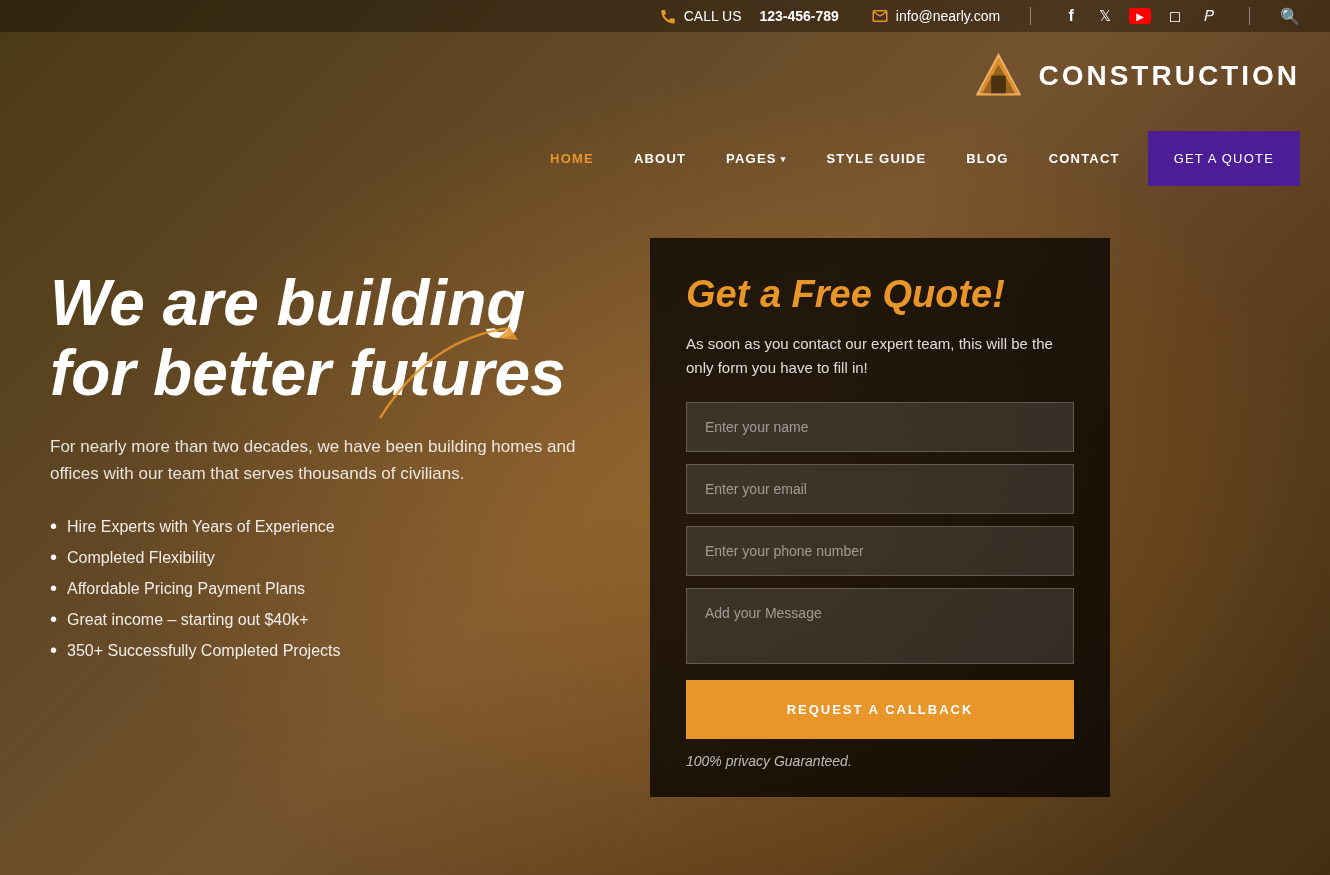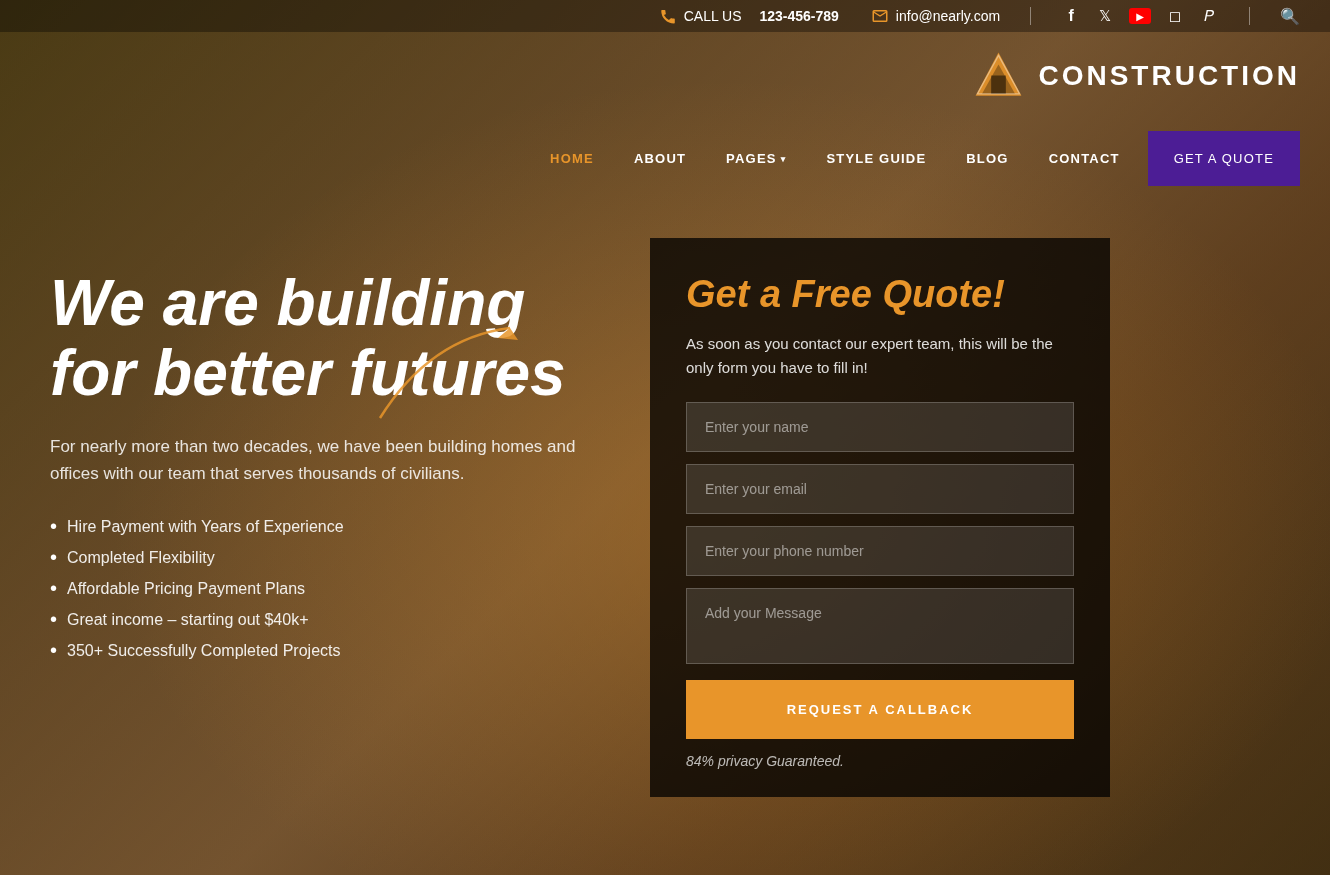--- a/index.html
+++ b/index.html
@@ -389,21 +389,21 @@
       <a class="nav-cta" href="#">GET A QUOTE</a>
     </li>
   </ul>
 </nav>
 
 <div class="hero-content">
   <div class="hero-left">
     <h1 class="hero-title">We are building for better futures</h1>
     <p class="hero-subtitle">For nearly more than two decades, we have been building homes and offices with our team that serves thousands of civilians.</p>
     <ul class="hero-list">
-      <li class="hero-list-item">Hire Payment with Years of Experience</li>
+      <li class="hero-list-item">Hire Experts with Years of Experience</li>
       <li class="hero-list-item">Completed Flexibility</li>
       <li class="hero-list-item">Affordable Pricing Payment Plans</li>
       <li class="hero-list-item">Great income – starting out $40k+</li>
       <li class="hero-list-item">350+ Successfully Completed Projects</li>
     </ul>
   </div>
 
   <div class="curved-arrow">
     <svg width="160" height="120" viewBox="0 0 160 120" fill="none">
       <path d="M10 100 Q60 20 140 10" stroke="#E8952A" stroke-width="2.5" fill="none" opacity="0.85"></path>
@@ -412,15 +412,15 @@
   </div>
 
   <div class="quote-form-panel">
     <h2 class="form-title">Get a Free Quote!</h2>
     <p class="form-subtitle">As soon as you contact our expert team, this will be the only form you have to fill in!</p>
     <input class="form-field" type="text" placeholder="Enter your name" style="">
     <input class="form-field" type="email" placeholder="Enter your email" style="">
     <input class="form-field" type="tel" placeholder="Enter your phone number" style="">
     <textarea class="form-textarea" placeholder="Add your Message" style=""></textarea>
     <button class="form-submit">REQUEST A CALLBACK</button>
-    <p class="form-privacy">84% privacy Guaranteed.</p>
+    <p class="form-privacy">100% privacy Guaranteed.</p>
   </div>
 </div>
 
 </body></html>

